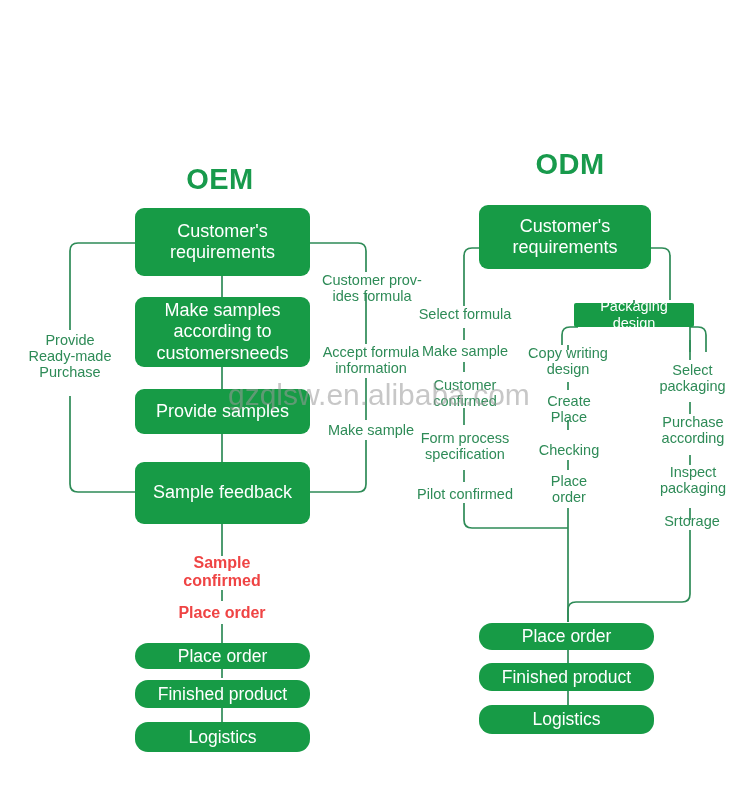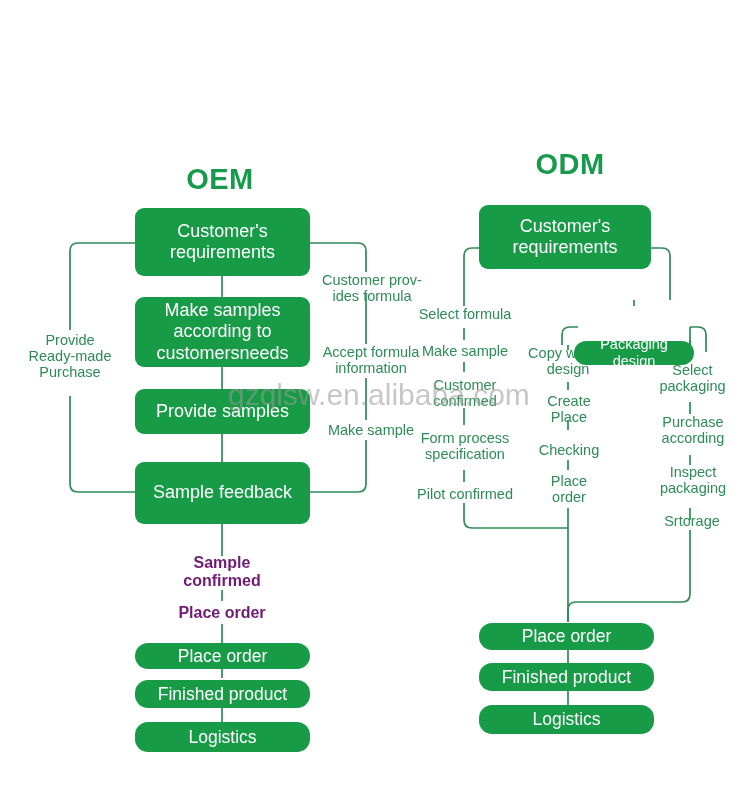--- a/index.html
+++ b/index.html
@@ -33,35 +33,35 @@
   #oem-title{left:130px;top:163px;width:180px;}
   #odm-title{left:480px;top:148px;width:180px;}
 
   
   .node{
     position:absolute;background:#179b46;border-radius:9px;
     color:#ffffff;display:flex;align-items:center;justify-content:center;
     text-align:center;line-height:1.18;font-size:18px;z-index:5;
     box-sizing:border-box;padding:2px 6px;
   }
-  .node.small{font-size:17px;border-radius:12px;margin-top:38px;}
+  .node.small{font-size:17px;border-radius:2px;}
   .node.pill{border-radius:13px;font-size:17.5px;}
 
   
   svg.wires{
     position:absolute;left:0;top:0;width:750px;height:800px;
     z-index:1;pointer-events:none;
   }
 
   
   .lbl{
     position:absolute;color:#2e8b57;font-size:14.5px;line-height:1.12;
     text-align:center;z-index:4;
   }
-  .lbl.bold{font-weight:bold;color:#701a75;font-size:16px;}
+  .lbl.bold{font-weight:bold;color:#ef4444;font-size:16px;}
 
   
   .watermark{
     position:absolute;left:228px;top:378px;
     font-size:30px;color:#9a9a9a;opacity:.55;
     z-index:9;white-space:nowrap;letter-spacing:0px;
     font-family:"Liberation Sans", sans-serif;
   }
 </style>
 </head>

